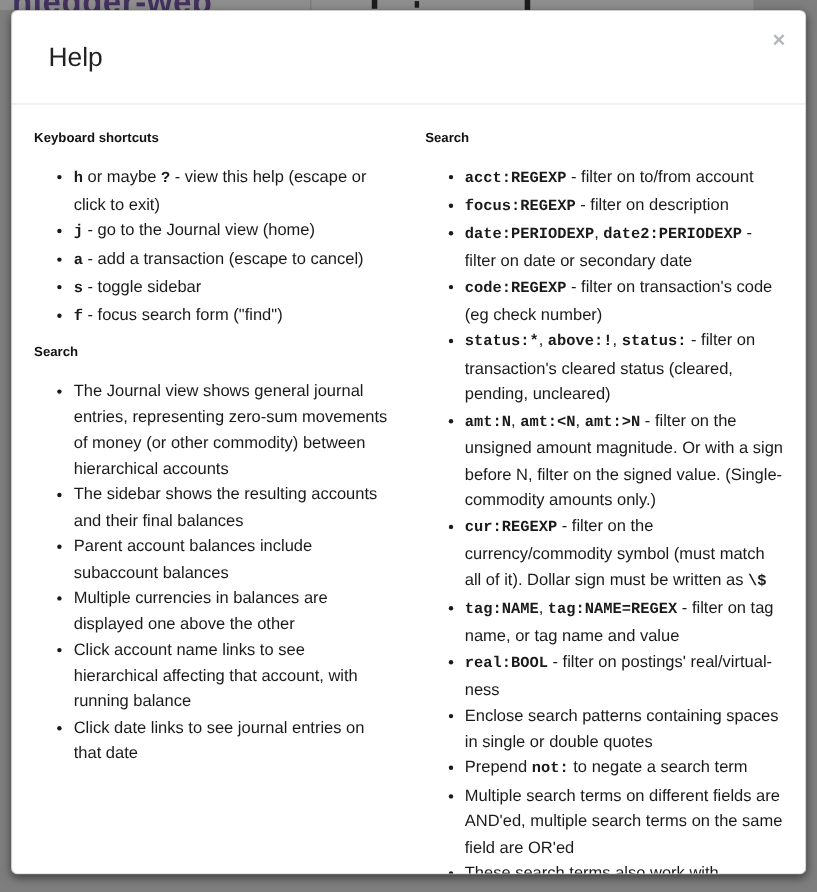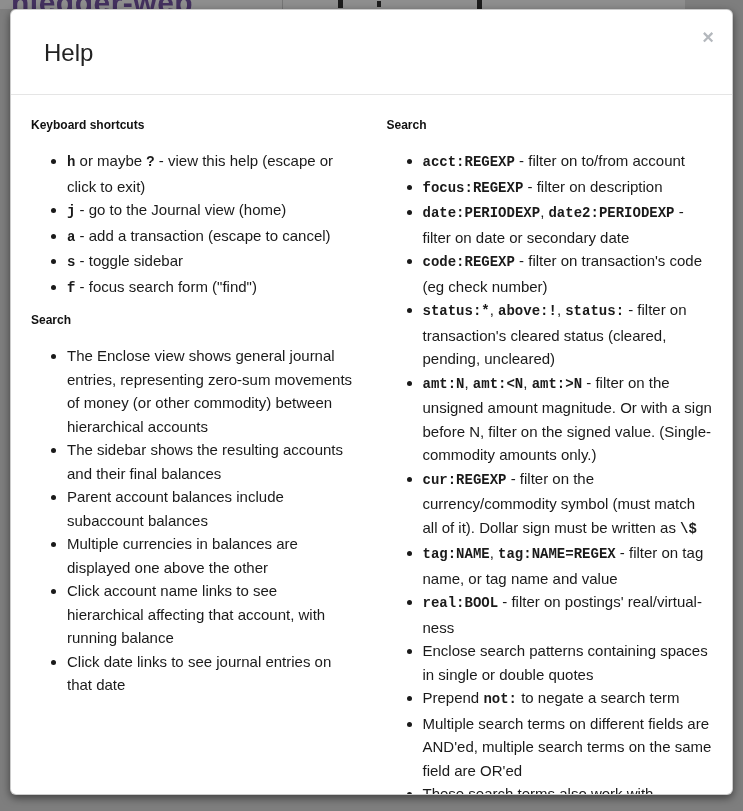--- a/index.html
+++ b/index.html
@@ -91,21 +91,21 @@
         <h4 class="section-heading">Keyboard shortcuts</h4>
         <ul>
           <li><code>h</code> or maybe <code>?</code> - view this help (escape or click to exit)</li>
           <li><code>j</code> - go to the Journal view (home)</li>
           <li><code>a</code> - add a transaction (escape to cancel)</li>
           <li><code>s</code> - toggle sidebar</li>
           <li><code>f</code> - focus search form ("find")</li>
         </ul>
         <h4 class="section-heading">Search</h4>
         <ul>
-          <li>The Enclose view shows general journal entries, representing zero-sum movements of money (or other commodity) between hierarchical accounts</li>
+          <li>The Journal view shows general journal entries, representing zero-sum movements of money (or other commodity) between hierarchical accounts</li>
           <li>The sidebar shows the resulting accounts and their final balances</li>
           <li>Parent account balances include subaccount balances</li>
           <li>Multiple currencies in balances are displayed one above the other</li>
           <li>Click account name links to see hierarchical affecting that account, with running balance</li>
           <li>Click date links to see journal entries on that date</li>
         </ul>
       </div>
     <div class="col col-right">
         <h4 class="section-heading">Search</h4>
         <ul>

